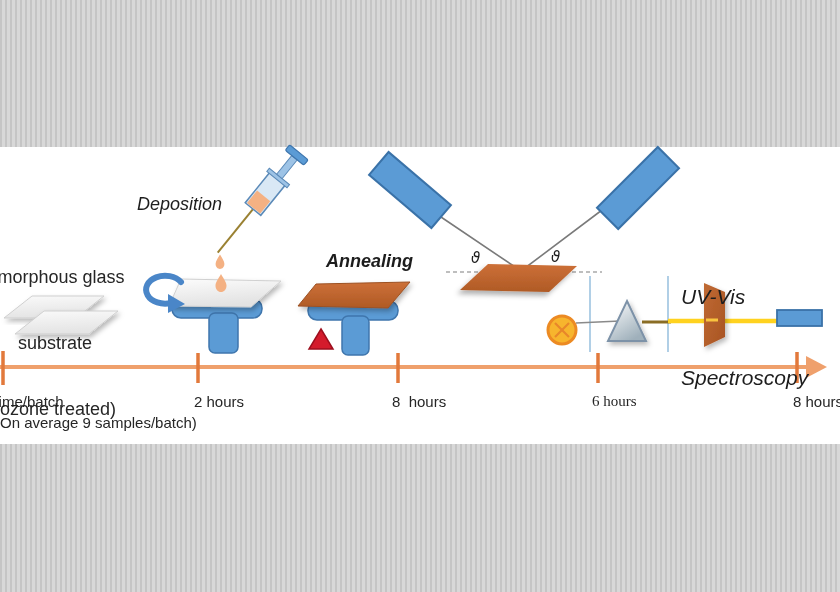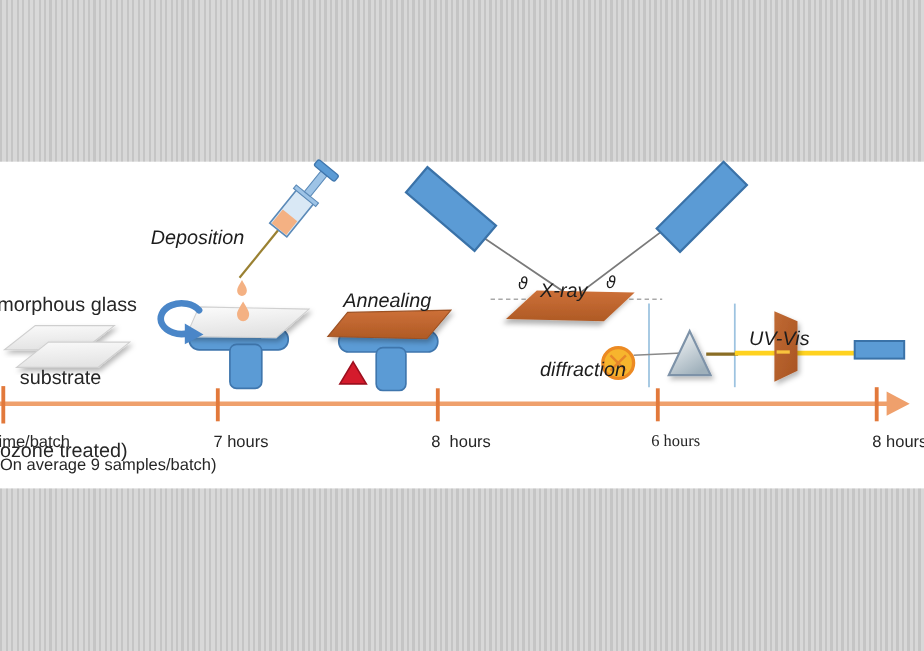--- a/index.html
+++ b/index.html
@@ -4,25 +4,25 @@
 <style>
   html,body{margin:0;padding:0;background:#cdcdcd;}
   .canvas{
     position:relative;width:840px;height:592px;overflow:hidden;
     background:repeating-linear-gradient(90deg,#c5c5c5 0 2px,#d8d8d8 2px 5px);
     font-family:"Liberation Sans",sans-serif;color:#262626;
   }
   .gfx{position:absolute;left:0;top:0;z-index:1;}
   .txt{position:absolute;z-index:2;white-space:pre;}
   .caption-substrate{left:-25px;top:222px;width:160px;text-align:center;font-size:18px;line-height:22px;}
-  .station-label{font-style:italic;font-size:18px;line-height:24px;color:#1d1d1d;margin-top:12px;}
+  .station-label{font-style:italic;font-size:18px;line-height:24px;color:#1d1d1d;}
   .lbl-deposition{left:137px;top:192px;}
-  .lbl-annealing{left:312px;top:249px;}
+  .lbl-annealing{left:326px;top:249px;font-weight:bold;}
   .lbl-xrd{left:491px;top:192px;}
-  .lbl-uvvis{left:681px;top:229px;line-height:27px;font-size:18px;}
+  .lbl-uvvis{left:681px;top:229px;line-height:27px;font-size:21px;}
   .theta{position:absolute;z-index:2;font-family:"DejaVu Sans",sans-serif;font-style:italic;font-size:15px;color:#1d1d1d;}
   .theta-left{left:471px;top:249px;}
   .theta-right{left:551px;top:248px;}
   .tl-label{font-size:15px;top:393px;}
   .tl-origin{left:-10px;top:393px;font-size:15px;}
   .tl-note{left:-5px;top:414px;font-size:15px;}
   .tk0{left:194px;} .tk1{left:392px;} .tk2{left:592px;font-family:Liberation Serif, serif;} .tk3{left:793px;}
 </style>
 </head>
 <body>
@@ -133,32 +133,29 @@
 
   <div class="txt caption-substrate">
     <div>Amorphous glass</div>
     <div>substrate</div>
     <div>(ozone treated)</div>
   </div>
 
   <div class="txt station-label lbl-deposition">Deposition</div>
   <div class="txt station-label lbl-annealing">Annealing</div>
 
-  <div class="txt station-label lbl-xrd">
-    <div>X-ray</div>
-    <div>diffraction</div>
-  </div>
 
   <div class="txt station-label lbl-uvvis">
     <div>UV-Vis</div>
+    <div>Spectroscopy</div>
   </div>
 
   <div class="theta theta-left">ϑ</div>
   <div class="theta theta-right">ϑ</div>
 
   <div class="txt tl-origin">Time/batch</div>
   <div class="txt tl-note">(On average 9 samples/batch)</div>
-  <div class="txt tl-label tk0">7 hours</div>
+  <div class="txt tl-label tk0">2 hours</div>
   <div class="txt tl-label tk1">8  hours</div>
   <div class="txt tl-label tk2">6 hours</div>
   <div class="txt tl-label tk3">8 hours</div>
 
 </div>
 
 </body></html>

